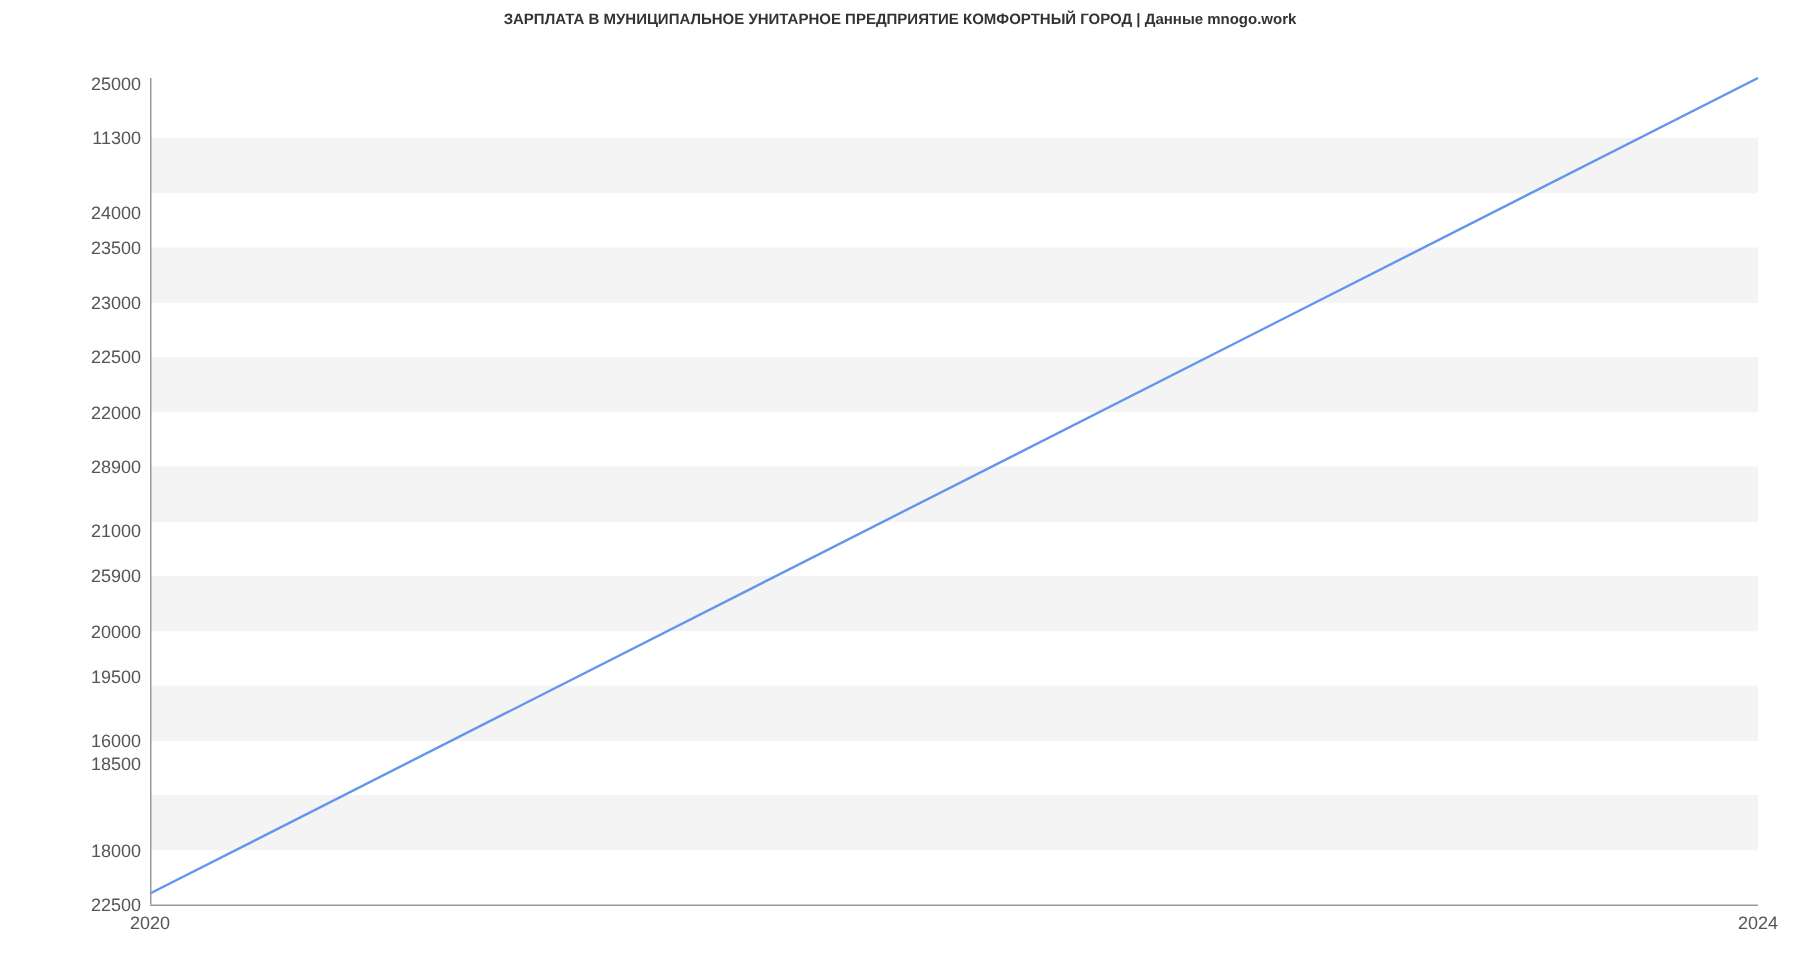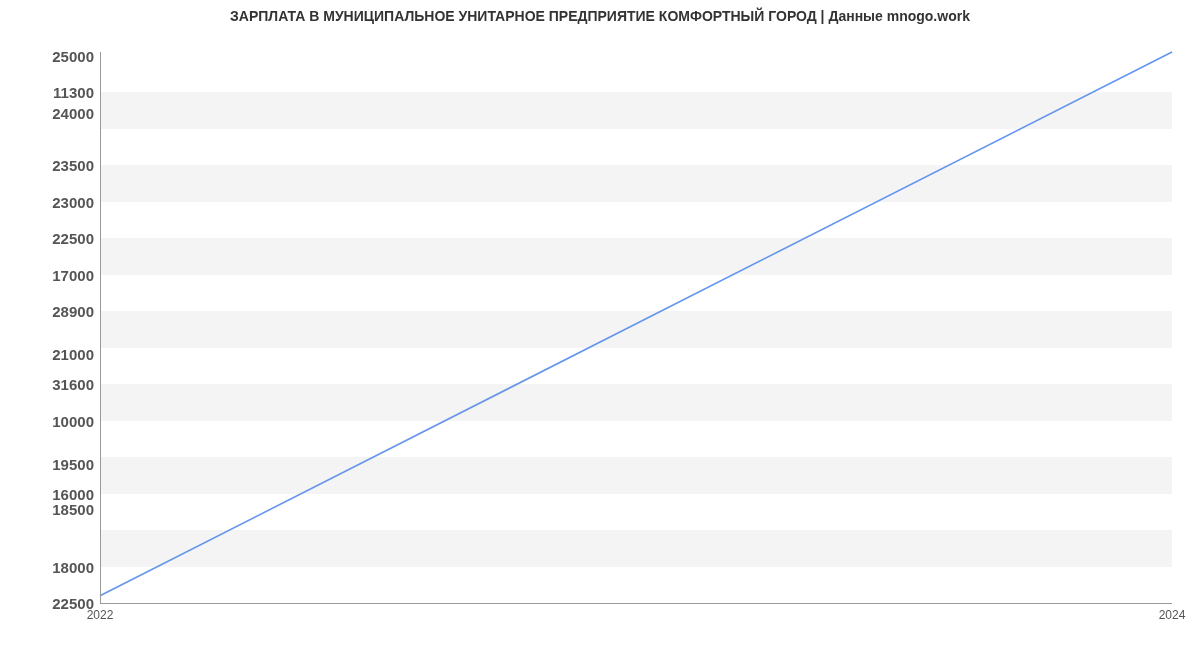--- a/index.html
+++ b/index.html
@@ -15,21 +15,21 @@
     position: relative;
     width: 1200px;
     height: 650px;
   }
   .title {
     position: absolute;
     top: 8px;
     left: 0;
     width: 100%;
     text-align: center;
-    font-size: 14px;
+    font-size: 10px;
     font-weight: bold;
     color: #333;
   }
   .plot-area {
     position: absolute;
     left: 100px;
     top: 52px;
     width: 1072px;
     height: 551px;
     background: #ffffff;
@@ -42,24 +42,23 @@
   }
   .axis-line {
     position: absolute;
     background: #999;
   }
   .y-tick-label {
     position: absolute;
     right: 1106px; 
     width: 90px;
     text-align: right;
-    font-size: 15px;
+    font-size: 12px;
     color: #555;
     transform: translateY(-50%);
-    font-weight: bold;
   }
   .x-tick-label {
     position: absolute;
     top: 608px;
     font-size: 12px;
     color: #555;
     transform: translateX(-50%);
   }
   svg.line-layer {
     position: absolute;
@@ -99,27 +98,27 @@
     </svg>
   </div>
 
   <div class="axis-line" style="left:100px; top:52px; width:1px; height:551px;"></div>
   <div class="axis-line" style="left:100px; top:603px; width:1072px; height:1px;"></div>
 
 <div class="y-tick-label" style="top: 603px;">22500</div>
     <div class="y-tick-label" style="top: 566.51px;">18000</div>
     <div class="y-tick-label" style="top: 509px;">18500</div>
     <div class="y-tick-label" style="top: 493.53px;">16000</div>
-    <div class="y-tick-label" style="top: 464px;">19500</div>
-    <div class="y-tick-label" style="top: 420.55px;">10000</div>
-    <div class="y-tick-label" style="top: 384.06px;">31600</div>
+    <div class="y-tick-label" style="top: 451px;">19500</div>
+    <div class="y-tick-label" style="top: 420.55px;">20000</div>
+    <div class="y-tick-label" style="top: 384.06px;">25900</div>
     <div class="y-tick-label" style="top: 354px;">21000</div>
     <div class="y-tick-label" style="top: 311.079px;">28900</div>
-    <div class="y-tick-label" style="top: 274.589px;">17000</div>
+    <div class="y-tick-label" style="top: 274.589px;">22000</div>
     <div class="y-tick-label" style="top: 238.099px;">22500</div>
     <div class="y-tick-label" style="top: 201.609px;">23000</div>
     <div class="y-tick-label" style="top: 165.119px;">23500</div>
-    <div class="y-tick-label" style="top: 113px;">24000</div>
+    <div class="y-tick-label" style="top: 142px;">24000</div>
     <div class="y-tick-label" style="top: 92.1391px;">11300</div>
     <div class="y-tick-label" style="top: 55.649px;">25000</div>
-    <div class="x-tick-label" style="left: 100px;">2022</div>
+    <div class="x-tick-label" style="left: 100px;">2020</div>
     <div class="x-tick-label" style="left: 1172px;">2024</div>
   </div>
 
 </body></html>

